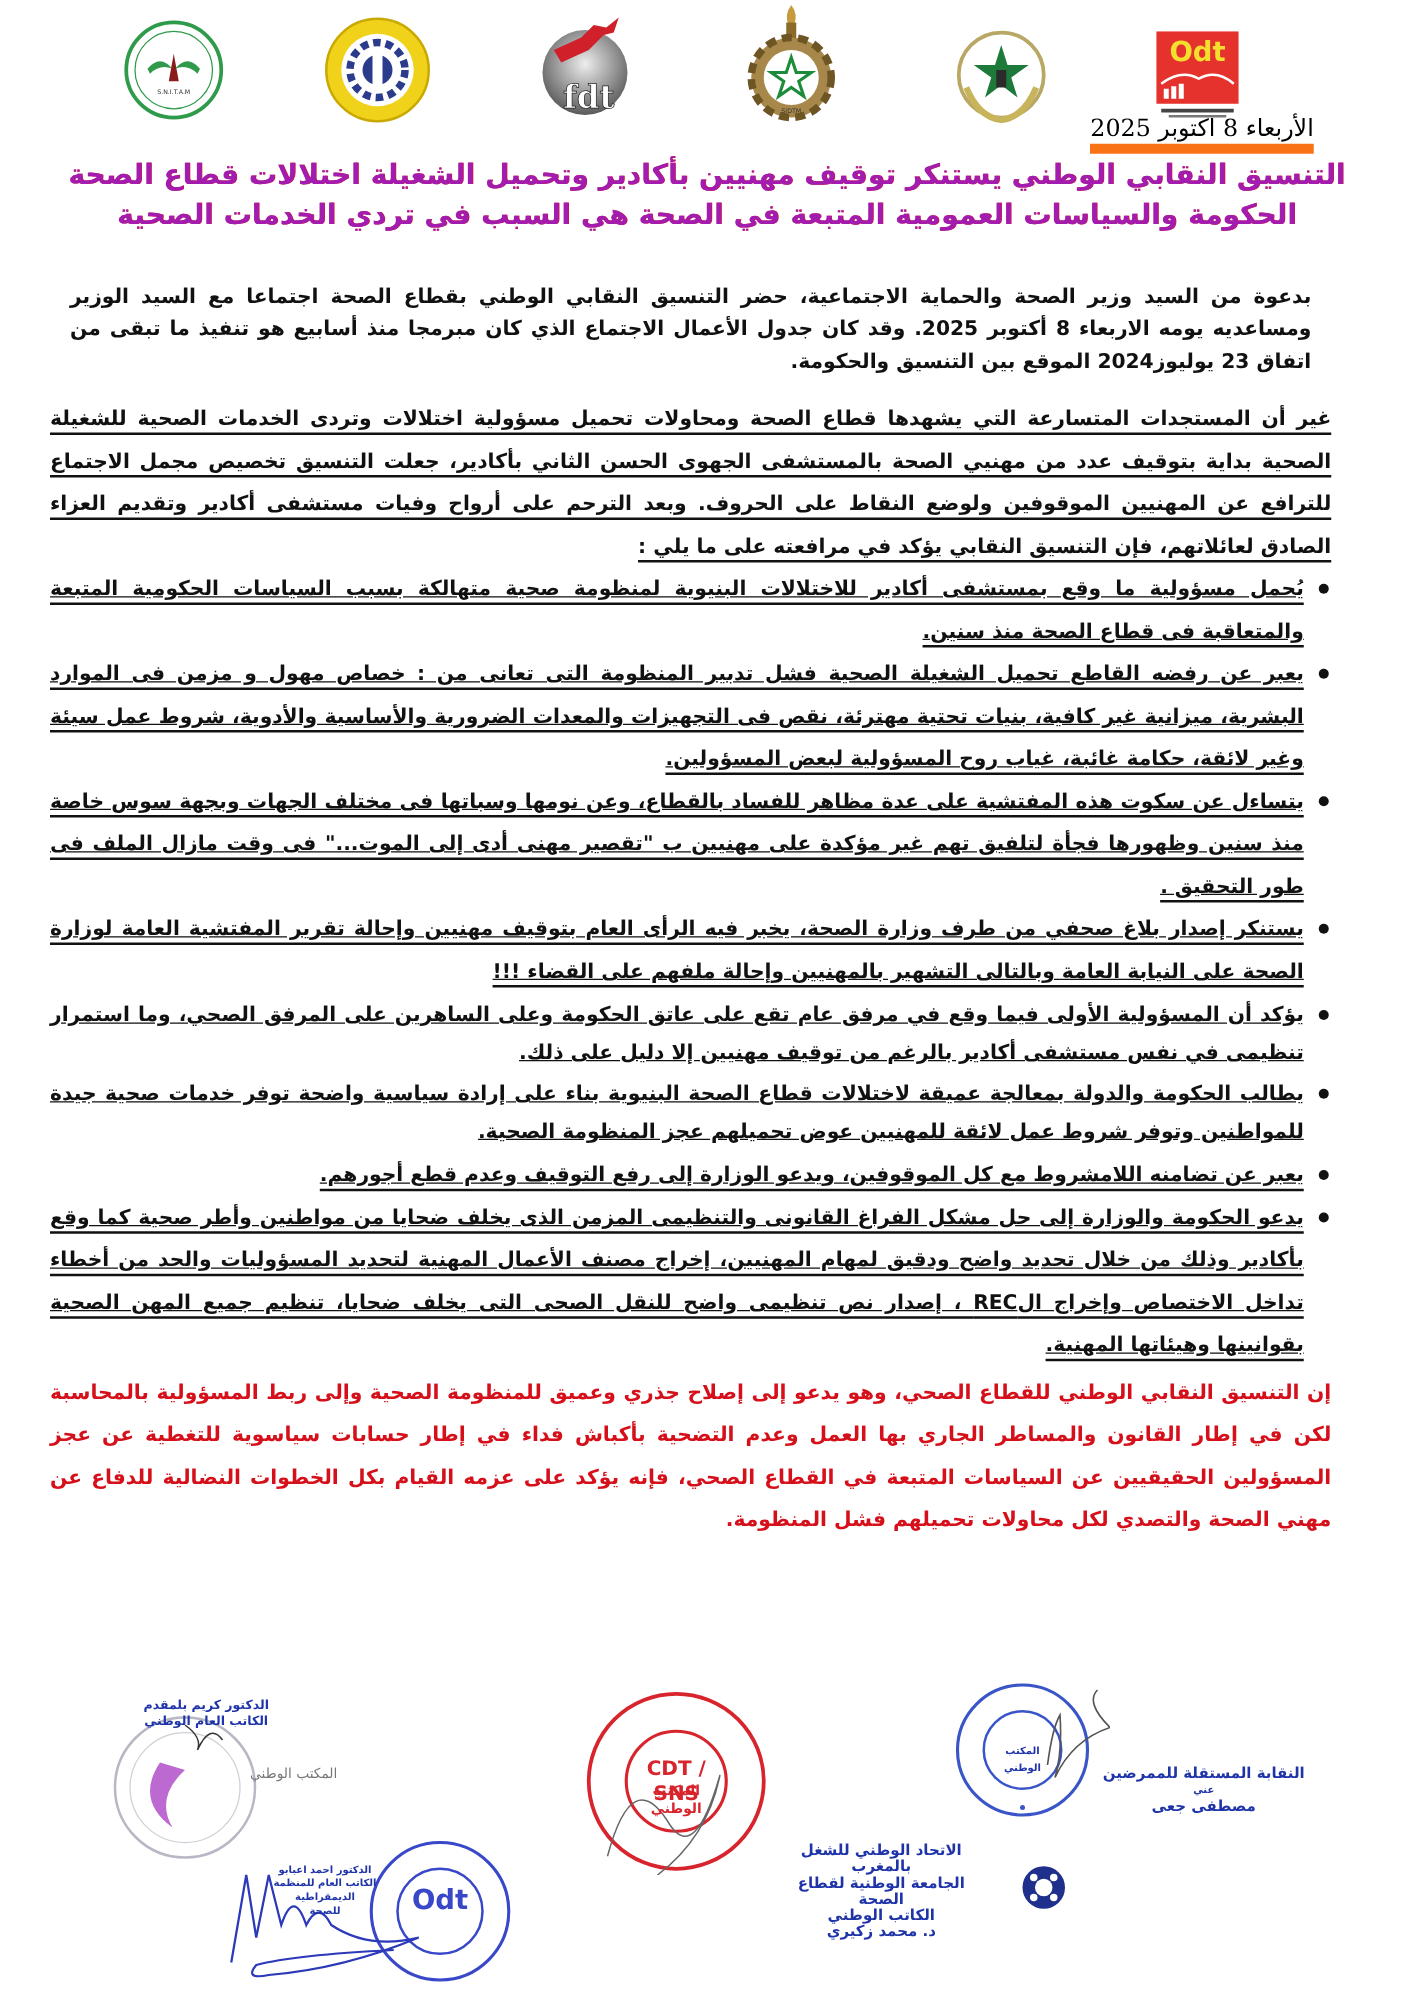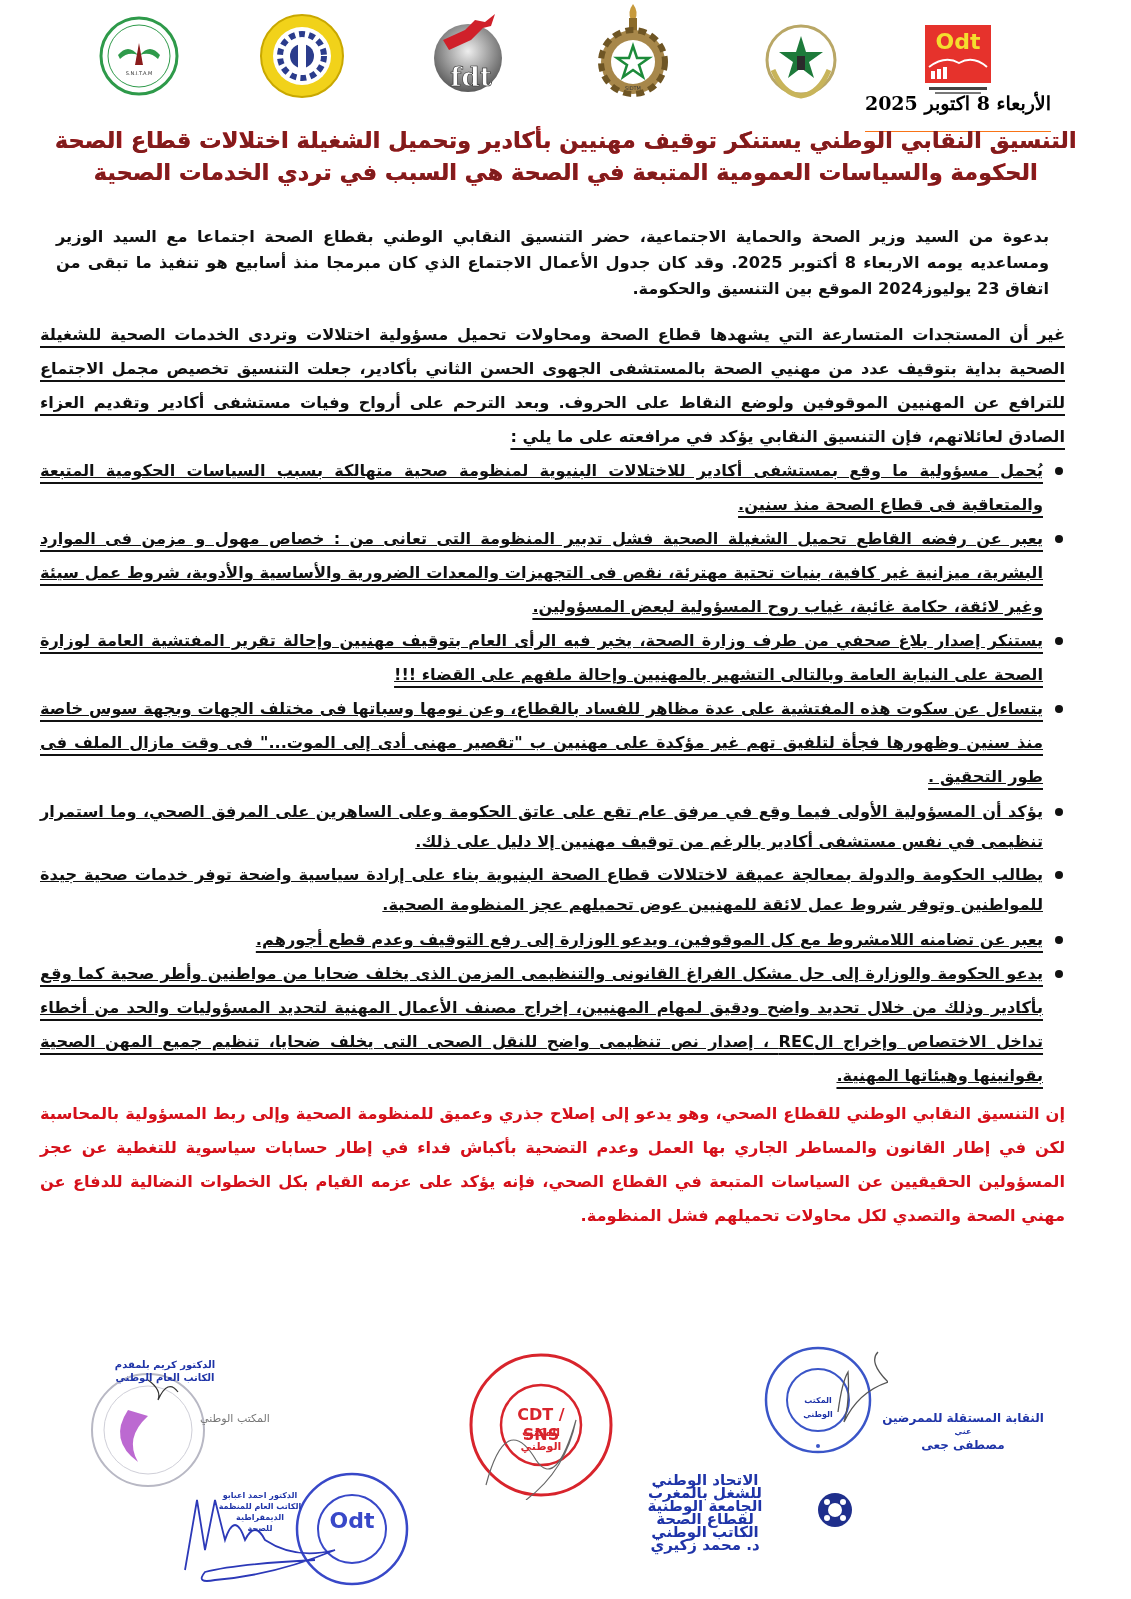--- a/index.html
+++ b/index.html
@@ -11,28 +11,28 @@
   .page { position: absolute; inset: 0; }
 
   
   .logos { position: absolute; top: 10px; left: 70px; width: 970px; height: 85px; direction: ltr; }
   .logo { position: absolute; top: 0; }
   .logo svg { display: block; }
 
   .date-line {
     position: absolute; top: 92px; right: 80px;
     font-family: "DejaVu Serif", "Liberation Serif", serif;
-    font-weight: bold; font-size: 19px; color: #000;
-    border-bottom: 1px solid #f97316; padding-bottom: 17px; line-height: 22px;
+    font-weight: normal; font-size: 19px; color: #000;
+    border-bottom: 8px solid #f97316; padding-bottom: 1px; line-height: 22px;
     direction: rtl;
   }
 
   .title {
     position: absolute; top: 124px; left: 40px; right: 40px;
-    text-align: center; color: #7f1d1d; font-weight: bold;
+    text-align: center; color: #a21caf; font-weight: bold;
     font-size: 22.5px; line-height: 32px; direction: rtl;
     text-shadow: 0.4px 0 0 #e0101a;
   }
 
   .body-text {
     position: absolute; top: 208px; left: 40px; right: 66px;
     direction: rtl; text-align: justify; font-weight: bold;
     font-size: 16.2px; line-height: 26px; color: #111;
   }
   .p-intro { margin: 16px; }
@@ -144,22 +144,22 @@
     <div>الحكومة والسياسات العمومية المتبعة في الصحة هي السبب في تردي الخدمات الصحية</div>
   </div>
 
   <div class="body-text">
     <p class="p-intro">بدعوة من السيد وزير الصحة والحماية الاجتماعية، حضر التنسيق النقابي الوطني بقطاع الصحة اجتماعا مع السيد الوزير ومساعديه يومه الاربعاء 8 أكتوبر 2025. وقد كان جدول الأعمال الاجتماع الذي كان مبرمجا منذ أسابيع هو تنفيذ ما تبقى من اتفاق 23 يوليوز2024 الموقع بين التنسيق والحكومة.</p>
     <p class="p-under"><span class="u">غير أن المستجدات المتسارعة التي يشهدها قطاع الصحة ومحاولات تحميل مسؤولية اختلالات وتردى الخدمات الصحية للشغيلة الصحية بداية بتوقيف عدد من مهنيي الصحة بالمستشفى الجهوى الحسن الثاني بأكادير، جعلت التنسيق تخصيص مجمل الاجتماع للترافع عن المهنيين الموقوفين ولوضع النقاط على الحروف. وبعد الترحم على أرواح وفيات مستشفى أكادير وتقديم العزاء الصادق لعائلاتهم، فإن التنسيق النقابي يؤكد في مرافعته على ما يلي :</span></p>
 
     <ul class="points">
       <li class="under"><span class="u">يُحمل مسؤولية ما وقع بمستشفى أكادير للاختلالات البنيوية لمنظومة صحية متهالكة بسبب السياسات الحكومية المتبعة والمتعاقبة فى قطاع الصحة منذ سنين.</span></li>
       <li class="under"><span class="u">يعبر عن رفضه القاطع تحميل الشغيلة الصحية فشل تدبير المنظومة التى تعانى من : خصاص مهول و مزمن فى الموارد البشرية، ميزانية غير كافية، بنيات تحتية مهترئة، نقص فى التجهيزات والمعدات الضرورية والأساسية والأدوية، شروط عمل سيئة وغير لائقة، حكامة غائبة، غياب روح المسؤولية لبعض المسؤولين.</span></li>
+      <li class="under"><span class="u">يتساءل عن سكوت هذه المفتشية على عدة مظاهر للفساد بالقطاع، وعن نومها وسباتها فى مختلف الجهات وبجهة سوس خاصة منذ سنين وظهورها فجأة لتلفيق تهم غير مؤكدة على مهنيين ب "تقصير مهنى أدى إلى الموت..." فى وقت مازال الملف فى طور التحقيق .</span></li>
       <li class="under"><span class="u">يستنكر إصدار بلاغ صحفي من طرف وزارة الصحة، يخبر فيه الرأى العام بتوقيف مهنيين وإحالة تقرير المفتشية العامة لوزارة الصحة على النيابة العامة وبالتالى التشهير بالمهنيين وإحالة ملفهم على القضاء !!!</span></li>
-      <li class="under"><span class="u">يتساءل عن سكوت هذه المفتشية على عدة مظاهر للفساد بالقطاع، وعن نومها وسباتها فى مختلف الجهات وبجهة سوس خاصة منذ سنين وظهورها فجأة لتلفيق تهم غير مؤكدة على مهنيين ب "تقصير مهنى أدى إلى الموت..." فى وقت مازال الملف فى طور التحقيق .</span></li>
       <li class="plain"><span>يؤكد أن المسؤولية الأولى فيما وقع في مرفق عام تقع على عاتق الحكومة وعلى الساهرين على المرفق الصحي، وما استمرار تنظيمى في نفس مستشفى أكادير بالرغم من توقيف مهنيين إلا دليل على ذلك.</span></li>
       <li class="plain"><span>يطالب الحكومة والدولة بمعالجة عميقة لاختلالات قطاع الصحة البنيوية بناء على إرادة سياسية واضحة توفر خدمات صحية جيدة للمواطنين وتوفر شروط عمل لائقة للمهنيين عوض تحميلهم عجز المنظومة الصحية.</span></li>
       <li class="under"><span class="u">يعبر عن تضامنه اللامشروط مع كل الموقوفين، ويدعو الوزارة إلى رفع التوقيف وعدم قطع أجورهم.</span></li>
       <li class="under"><span class="u">يدعو الحكومة والوزارة إلى حل مشكل الفراغ القانونى والتنظيمى المزمن الذى يخلف ضحايا من مواطنين وأطر صحية كما وقع بأكادير وذلك من خلال تحديد واضح ودقيق لمهام المهنيين، إخراج مصنف الأعمال المهنية لتحديد المسؤوليات والحد من أخطاء تداخل الاختصاص وإخراج الREC ، إصدار نص تنظيمى واضح للنقل الصحى التى يخلف ضحايا، تنظيم جميع المهن الصحية بقوانينها وهيئاتها المهنية.</span></li>
     </ul>
 
     <p class="conclusion">إن التنسيق النقابي الوطني للقطاع الصحي، وهو يدعو إلى إصلاح جذري وعميق للمنظومة الصحية وإلى ربط المسؤولية بالمحاسبة لكن في إطار القانون والمساطر الجاري بها العمل وعدم التضحية بأكباش فداء في إطار حسابات سياسوية للتغطية عن عجز المسؤولين الحقيقيين عن السياسات المتبعة في القطاع الصحي، فإنه يؤكد على عزمه القيام بكل الخطوات النضالية للدفاع عن مهني الصحة والتصدي لكل محاولات تحميلهم فشل المنظومة.</p>
   </div>
 
   <div class="sigs">
@@ -198,21 +198,21 @@
         <path d="M60 10 Q74 20 70 30 Q80 8 90 22" fill="none" stroke="#333" stroke-width="1.2"></path>
       </svg>
       <div class="sig-text blue" style="position:absolute;left:20px;top:0;width:150px;font-size:10px;line-height:13px">
         <div>الدكتور كريم بلمقدم</div>
         <div>الكاتب العام الوطني</div>
       </div>
       <div class="sig-text" style="position:absolute;left:130px;top:54px;width:70px;color:#777;font-size:11px;font-weight:normal">المكتب الوطني</div>
     </div>
 
     <div class="sig" style="left:630px;top:140px;width:200px;height:110px">
-      <div class="sig-text blue" style="position:absolute;left:0;top:4px;width:150px;font-size:15px;line-height:13px">
+      <div class="sig-text blue" style="position:absolute;left:0;top:4px;width:150px;font-size:12px;line-height:13px">
         <div>الاتحاد الوطني للشغل بالمغرب</div>
         <div>الجامعة الوطنية لقطاع الصحة</div>
         <div>الكاتب الوطني</div>
         <div>د. محمد زكيري</div>
       </div>
       <svg style="position:absolute;left:185px;top:20px" width="40" height="40" viewBox="0 0 40 40">
         <circle cx="20" cy="20" r="17" fill="#1f2f8c"></circle>
         <circle cx="20" cy="20" r="7" fill="#fff"></circle>
         <circle cx="12" cy="12" r="3" fill="#fff"></circle>
         <circle cx="28" cy="12" r="3" fill="#fff"></circle>

